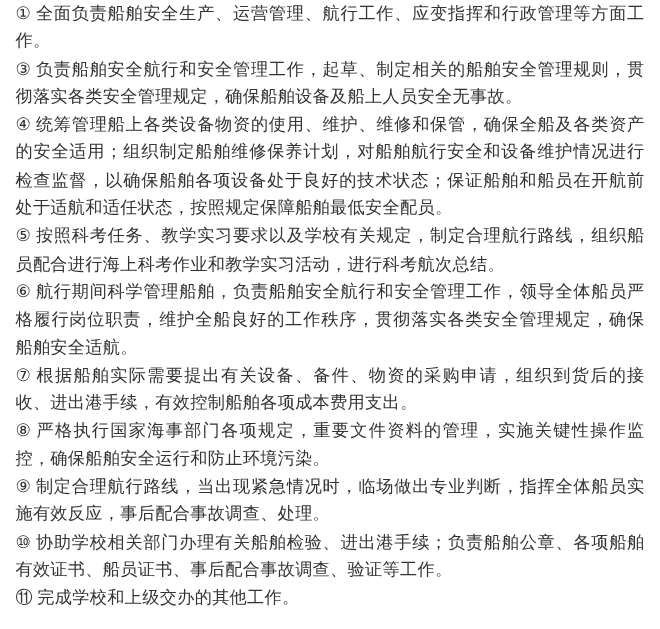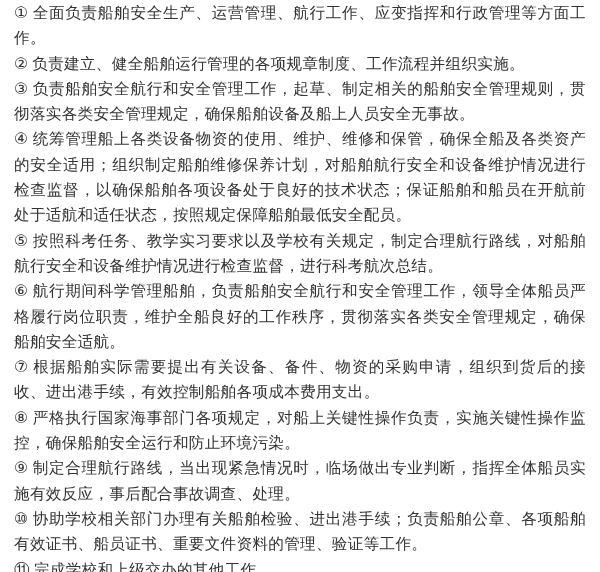--- a/index.html
+++ b/index.html
@@ -19,33 +19,33 @@
       font-family: "DejaVu Sans", "Liberation Sans", sans-serif;
       font-size: 15.6px;
       line-height: 25.3px;
       color: #333333;
       letter-spacing: 0.3px;
     }
     .item {
       margin: 0;
       padding: 0;
       text-align: justify;
+      font-family: Liberation Mono, monospace;
     }
     .num {
       margin-right: 4px;
     }
   </style>
 </head>
 <body>
 
 <div class="doc">
   <p class="item"><span class="num">①</span><span>全面负责船舶安全生产、运营管理、航行工作、应变指挥和行政管理等方面工作。</span></p>
-  <p class="item"><span class="num">②</span><span>负责建立、健全船舶运行管理的各项规章制度、工作流程并组织实施。</span></p>
   <p class="item"><span class="num">③</span><span>负责船舶安全航行和安全管理工作，起草、制定相关的船舶安全管理规则，贯彻落实各类安全管理规定，确保船舶设备及船上人员安全无事故。</span></p>
   <p class="item"><span class="num">④</span><span>统筹管理船上各类设备物资的使用、维护、维修和保管，确保全船及各类资产的安全适用；组织制定船舶维修保养计划，对船舶航行安全和设备维护情况进行检查监督，以确保船舶各项设备处于良好的技术状态；保证船舶和船员在开航前处于适航和适任状态，按照规定保障船舶最低安全配员。</span></p>
-  <p class="item"><span class="num">⑤</span><span>按照科考任务、教学实习要求以及学校有关规定，制定合理航行路线，对船舶航行安全和设备维护情况进行检查监督，进行科考航次总结。</span></p>
+  <p class="item"><span class="num">⑤</span><span>按照科考任务、教学实习要求以及学校有关规定，制定合理航行路线，组织船员配合进行海上科考作业和教学实习活动，进行科考航次总结。</span></p>
   <p class="item"><span class="num">⑥</span><span>航行期间科学管理船舶，负责船舶安全航行和安全管理工作，领导全体船员严格履行岗位职责，维护全船良好的工作秩序，贯彻落实各类安全管理规定，确保船舶安全适航。</span></p>
   <p class="item"><span class="num">⑦</span><span>根据船舶实际需要提出有关设备、备件、物资的采购申请，组织到货后的接收、进出港手续，有效控制船舶各项成本费用支出。</span></p>
-  <p class="item"><span class="num">⑧</span><span>严格执行国家海事部门各项规定，对船上关键性操作负责，实施关键性操作监控，确保船舶安全运行和防止环境污染。</span></p>
+  <p class="item"><span class="num">⑧</span><span>严格执行国家海事部门各项规定，重要文件资料的管理，实施关键性操作监控，确保船舶安全运行和防止环境污染。</span></p>
   <p class="item"><span class="num">⑨</span><span>制定合理航行路线，当出现紧急情况时，临场做出专业判断，指挥全体船员实施有效反应，事后配合事故调查、处理。</span></p>
-  <p class="item"><span class="num">⑩</span><span>协助学校相关部门办理有关船舶检验、进出港手续；负责船舶公章、各项船舶有效证书、船员证书、重要文件资料的管理、验证等工作。</span></p>
+  <p class="item"><span class="num">⑩</span><span>协助学校相关部门办理有关船舶检验、进出港手续；负责船舶公章、各项船舶有效证书、船员证书、事后配合事故调查、验证等工作。</span></p>
   <p class="item"><span class="num">⑪</span><span>完成学校和上级交办的其他工作。</span></p>
 </div>
 
 </body></html>

